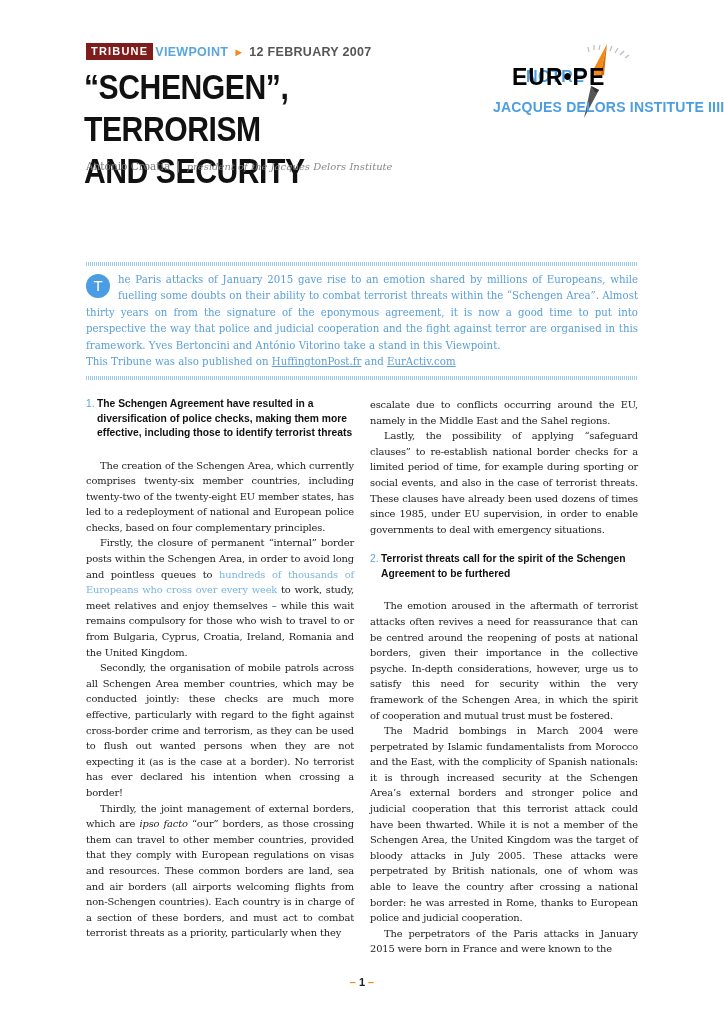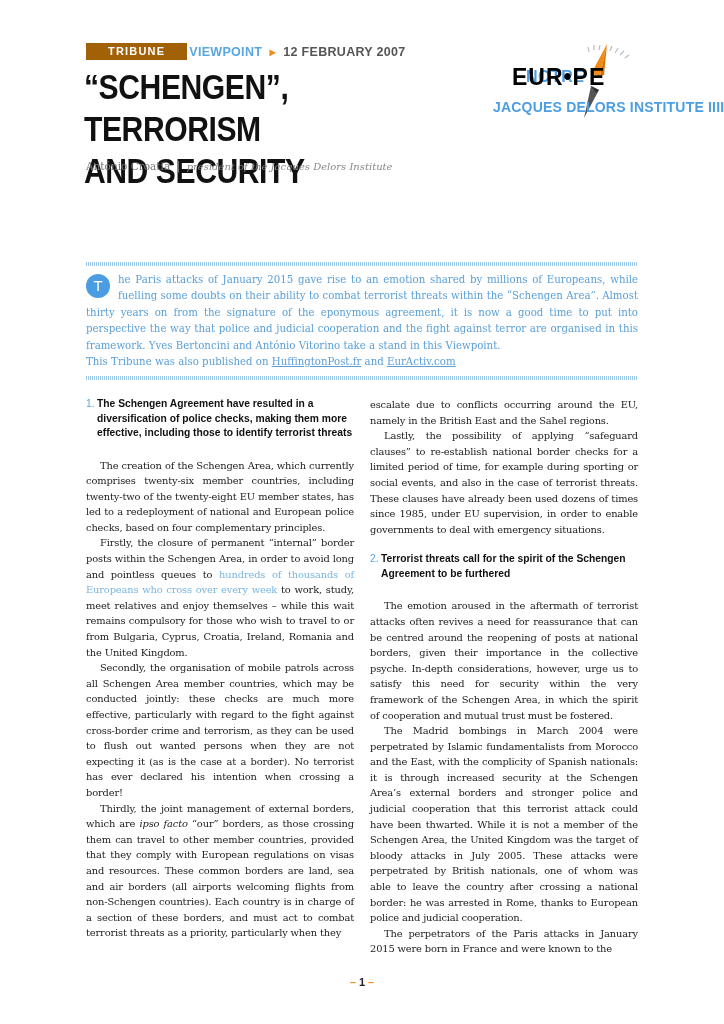--- a/index.html
+++ b/index.html
@@ -7,21 +7,21 @@
       width: 724px; height: 1024px; position: relative; overflow: hidden;
       font-family: "DejaVu Serif", serif; color: #222;
     }
     .header-tags {
       position: absolute; left: 86px; top: 43px; height: 17px;
       display: flex; align-items: center; gap: 0;
       font-family: "Liberation Sans", sans-serif; font-weight: bold;
       font-size: 12.5px; letter-spacing: 0.3px;
     }
     .tag-tribune {
-      background: #a16207; color: #fff; padding: 1px 22px; height: 15px; line-height: 15px;
+      background: #7f1d1d; color: #fff; padding: 1px 5px; height: 15px; line-height: 15px;
       letter-spacing: 1.2px; font-size: 11px;
     }
     .tag-viewpoint { color: #5aa6e0; margin-left: 2px; }
     .tag-arrow { color: #f28a1a; margin: 0 5px; font-size: 11px; }
     .tag-date { color: #555; }
     .title {
       position: absolute; left: 84px; top: 66px; width: 380px;
       font-family: "Liberation Sans", sans-serif; font-weight: bold;
       font-size: 35px; line-height: 42px; color: #111; letter-spacing: -0.5px;
       transform: scaleX(0.86); transform-origin: left top; width: 440px;
@@ -155,21 +155,21 @@
     <span class="sec-text">The Schengen Agreement have resulted in a diversification of police checks, making them more effective, including those to identify terrorist threats</span>
   </div>
   <div style="height:18px"></div>
   <p class="p">The creation of the Schengen Area, which currently comprises twenty-six member countries, including twenty-two of the twenty-eight EU member states, has led to a redeployment of national and European police checks, based on four complementary principles.</p>
   <p class="p"><span>Firstly, the closure of permanent “internal” border posts within the Schengen Area, in order to avoid long and pointless queues to </span><span class="hl">hundreds of thousands of Europeans who cross over every week</span><span> to work, study, meet relatives and enjoy themselves – while this wait remains compulsory for those who wish to travel to or from Bulgaria, Cyprus, Croatia, Ireland, Romania and the United Kingdom.</span></p>
   <p class="p">Secondly, the organisation of mobile patrols across all Schengen Area member countries, which may be conducted jointly: these checks are much more effective, particularly with regard to the fight against cross-border crime and terrorism, as they can be used to flush out wanted persons when they are not expecting it (as is the case at a border). No terrorist has ever declared his intention when crossing a border!</p>
   <p class="p"><span>Thirdly, the joint management of external borders, which are </span><span class="it">ipso facto</span><span> “our” borders, as those crossing them can travel to other member countries, provided that they comply with European regulations on visas and resources. These common borders are land, sea and air borders (all airports welcoming flights from non-Schengen countries). Each country is in charge of a section of these borders, and must act to combat terrorist threats as a priority, particularly when they</span></p>
 </div>
 
 <div class="col col-right" style="top:397px;">
-  <p class="p noindent">escalate due to conflicts occurring around the EU, namely in the British East and the Sahel regions.</p>
+  <p class="p noindent">escalate due to conflicts occurring around the EU, namely in the Middle East and the Sahel regions.</p>
   <p class="p">Lastly, the possibility of applying “safeguard clauses” to re-establish national border checks for a limited period of time, for example during sporting or social events, and also in the case of terrorist threats. These clauses have already been used dozens of times since 1985, under EU supervision, in order to enable governments to deal with emergency situations.</p>
   <div style="height:14px"></div>
   <div class="sec-head">
     <span class="sec-num">2.</span>
     <span class="sec-text">Terrorist threats call for the spirit of the Schengen Agreement to be furthered</span>
   </div>
   <div style="height:18px"></div>
   <p class="p">The emotion aroused in the aftermath of terrorist attacks often revives a need for reassurance that can be centred around the reopening of posts at national borders, given their importance in the collective psyche. In-depth considerations, however, urge us to satisfy this need for security within the very framework of the Schengen Area, in which the spirit of cooperation and mutual trust must be fostered.</p>
   <p class="p">The Madrid bombings in March 2004 were perpetrated by Islamic fundamentalists from Morocco and the East, with the complicity of Spanish nationals: it is through increased security at the Schengen Area’s external borders and stronger police and judicial cooperation that this terrorist attack could have been thwarted. While it is not a member of the Schengen Area, the United Kingdom was the target of bloody attacks in July 2005. These attacks were perpetrated by British nationals, one of whom was able to leave the country after crossing a national border: he was arrested in Rome, thanks to European police and judicial cooperation.</p>
   <p class="p">The perpetrators of the Paris attacks in January 2015 were born in France and were known to the</p>

